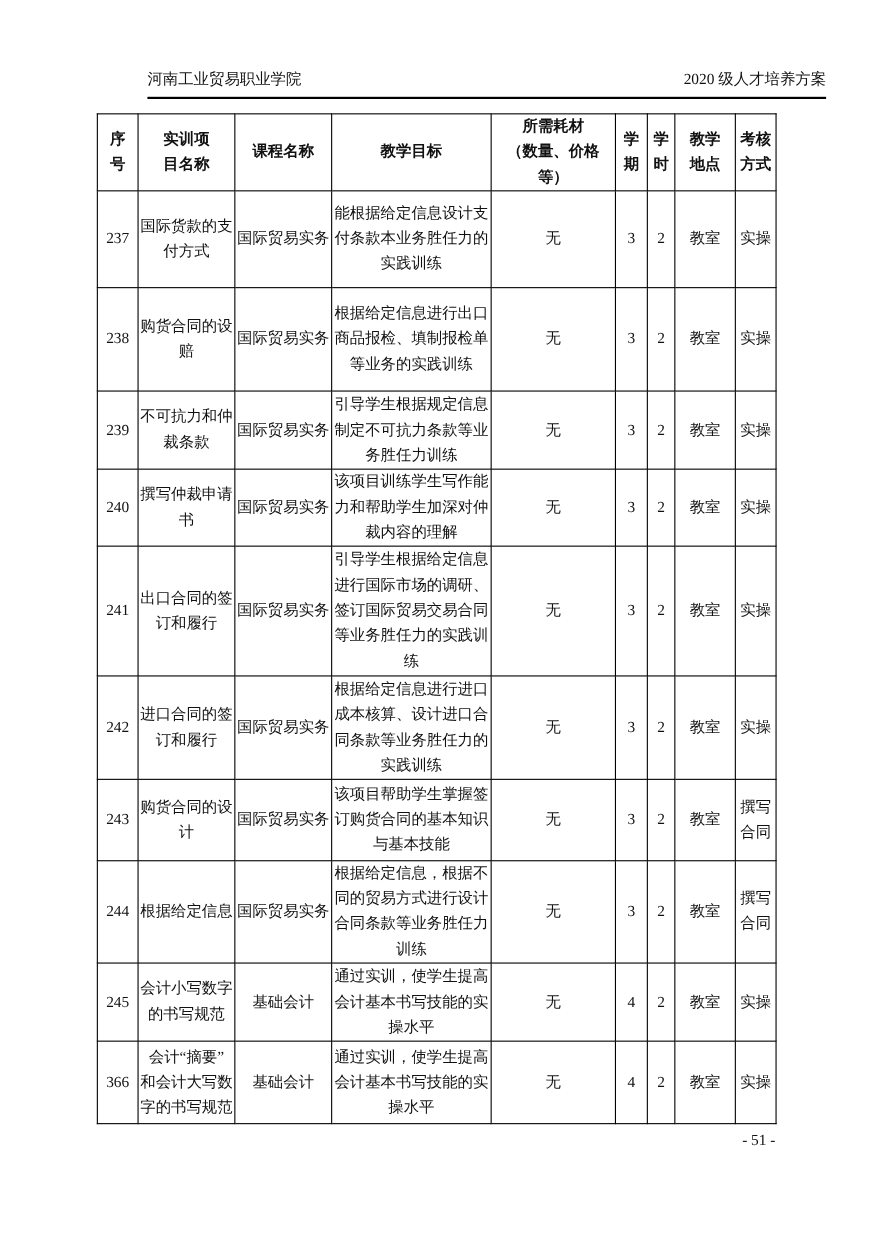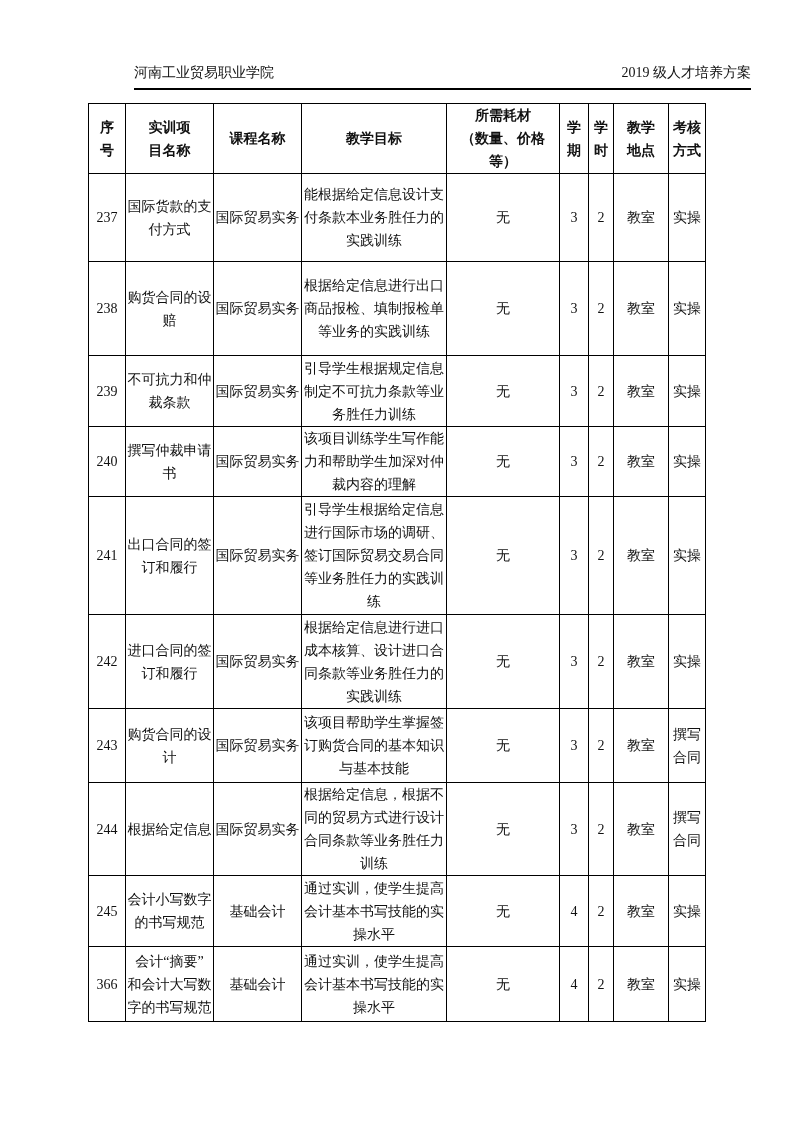--- a/index.html
+++ b/index.html
@@ -59,21 +59,21 @@
     padding-right: 4px;
   }
 </style>
 </head>
 <body>
 
 <div class="page">
 
   <div class="doc-header">
     <span>河南工业贸易职业学院</span>
-    <span>2019 级人才培养方案</span>
+    <span>2020 级人才培养方案</span>
   </div>
 
   <table class="training">
     <colgroup>
       <col style="width:37px">
       <col style="width:88px">
       <col style="width:88px">
       <col style="width:145px">
       <col style="width:113px">
       <col style="width:29px">
@@ -253,14 +253,17 @@
 操水平</td>
     <td class="c-materials">无</td>
     <td class="c-semester">4</td>
     <td class="c-hours">2</td>
     <td class="c-location">教室</td>
     <td class="c-assessment">实操</td>
   </tr>
 </tbody>
   </table>
 
+  <div class="page-footer">
+    <span>- 51 -</span>
+  </div>
 
 </div>
 
 </body></html>

